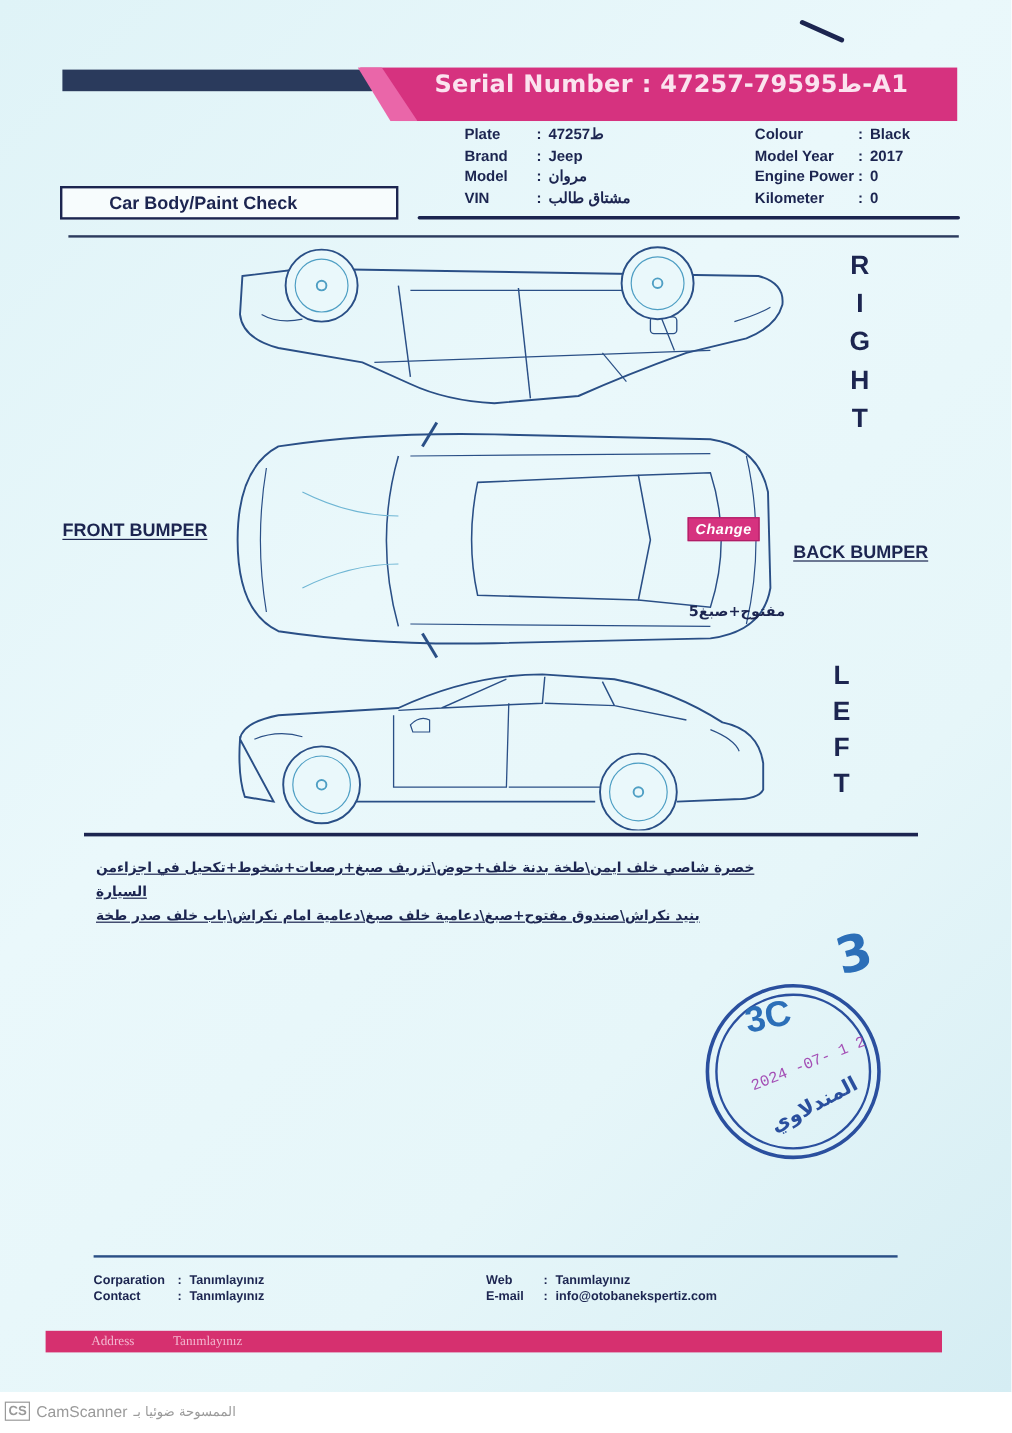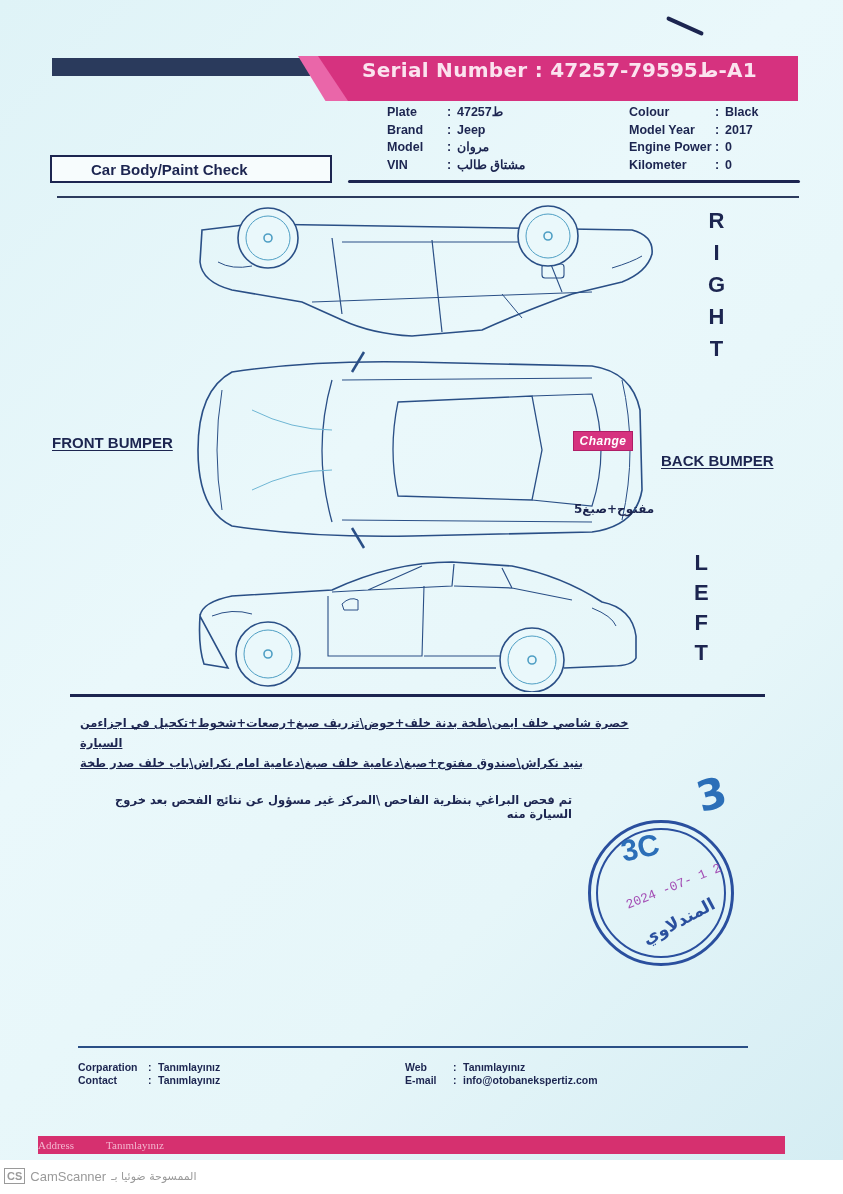--- a/index.html
+++ b/index.html
@@ -123,22 +123,22 @@
     position: absolute; top: 1061px; font-size: 10.5px; font-weight: bold; color: #1c2550; line-height: 13px;
   }
   .footer-info .row { display: flex; white-space: nowrap; }
   .footer-info.left { left: 78px; }
   .footer-info.left .k { width: 70px; }
   .footer-info.right { left: 405px; }
   .footer-info.right .k { width: 48px; }
   .footer-info .sep { width: 10px; }
 
   .address-bar {
-    position: absolute; left: 38px; top: 1136px; width: 747px; height: 18px;
-    background: #d6306f; display: flex; align-items: center; box-sizing: border-box;
+    position: absolute; left: 38px; top: 1109px; width: 747px; height: 18px;
+    background: #d6306f; display: flex; align-items: center; padding-left: 38px; box-sizing: border-box;
     font-family: "Liberation Serif", serif; font-size: 11px; color: #f3b6cf;
   }
   .address-bar .val { margin-left: 32px; }
 
   .camscanner {
     position: absolute; left: 4px; top: 1168px; display: flex; align-items: center; gap: 5px;
     color: #9a9a9a; font-size: 13px;
   }
   .camscanner .cs-logo {
     border: 1.5px solid #9a9a9a; padding: 0 2px; font-size: 11px; font-weight: bold; line-height: 14px;
@@ -286,21 +286,20 @@
     <span>F</span>
     <span>T</span>
   </div>
 
   <div class="hr3"></div>
 
   <div class="notes">
     <div>خصرة شاصي خلف ايمن\طخة بدنة خلف+حوض\تزريف صبغ+رصعات+شخوط+تكحيل في اجزاءمن السيارة</div>
     <div>بنيد نكراش\صندوق مفتوح+صبغ\دعامية خلف صبغ\دعامية امام نكراش\باب خلف صدر طخة</div>
   </div>
-  <div class="disclaimer">تم فحص البراغي بنظرية الفاحص \المركز غير مسؤول عن نتائج الفحص بعد خروج السيارة منه</div>
 
   <div class="handwritten-3">3</div>
 
   <div class="stamp">
     <div class="code">3C</div>
     <div class="date">2024 -07- 1 2</div>
     <div class="name">المندلاوي</div>
   </div>
 
   <div class="hr4"></div>

